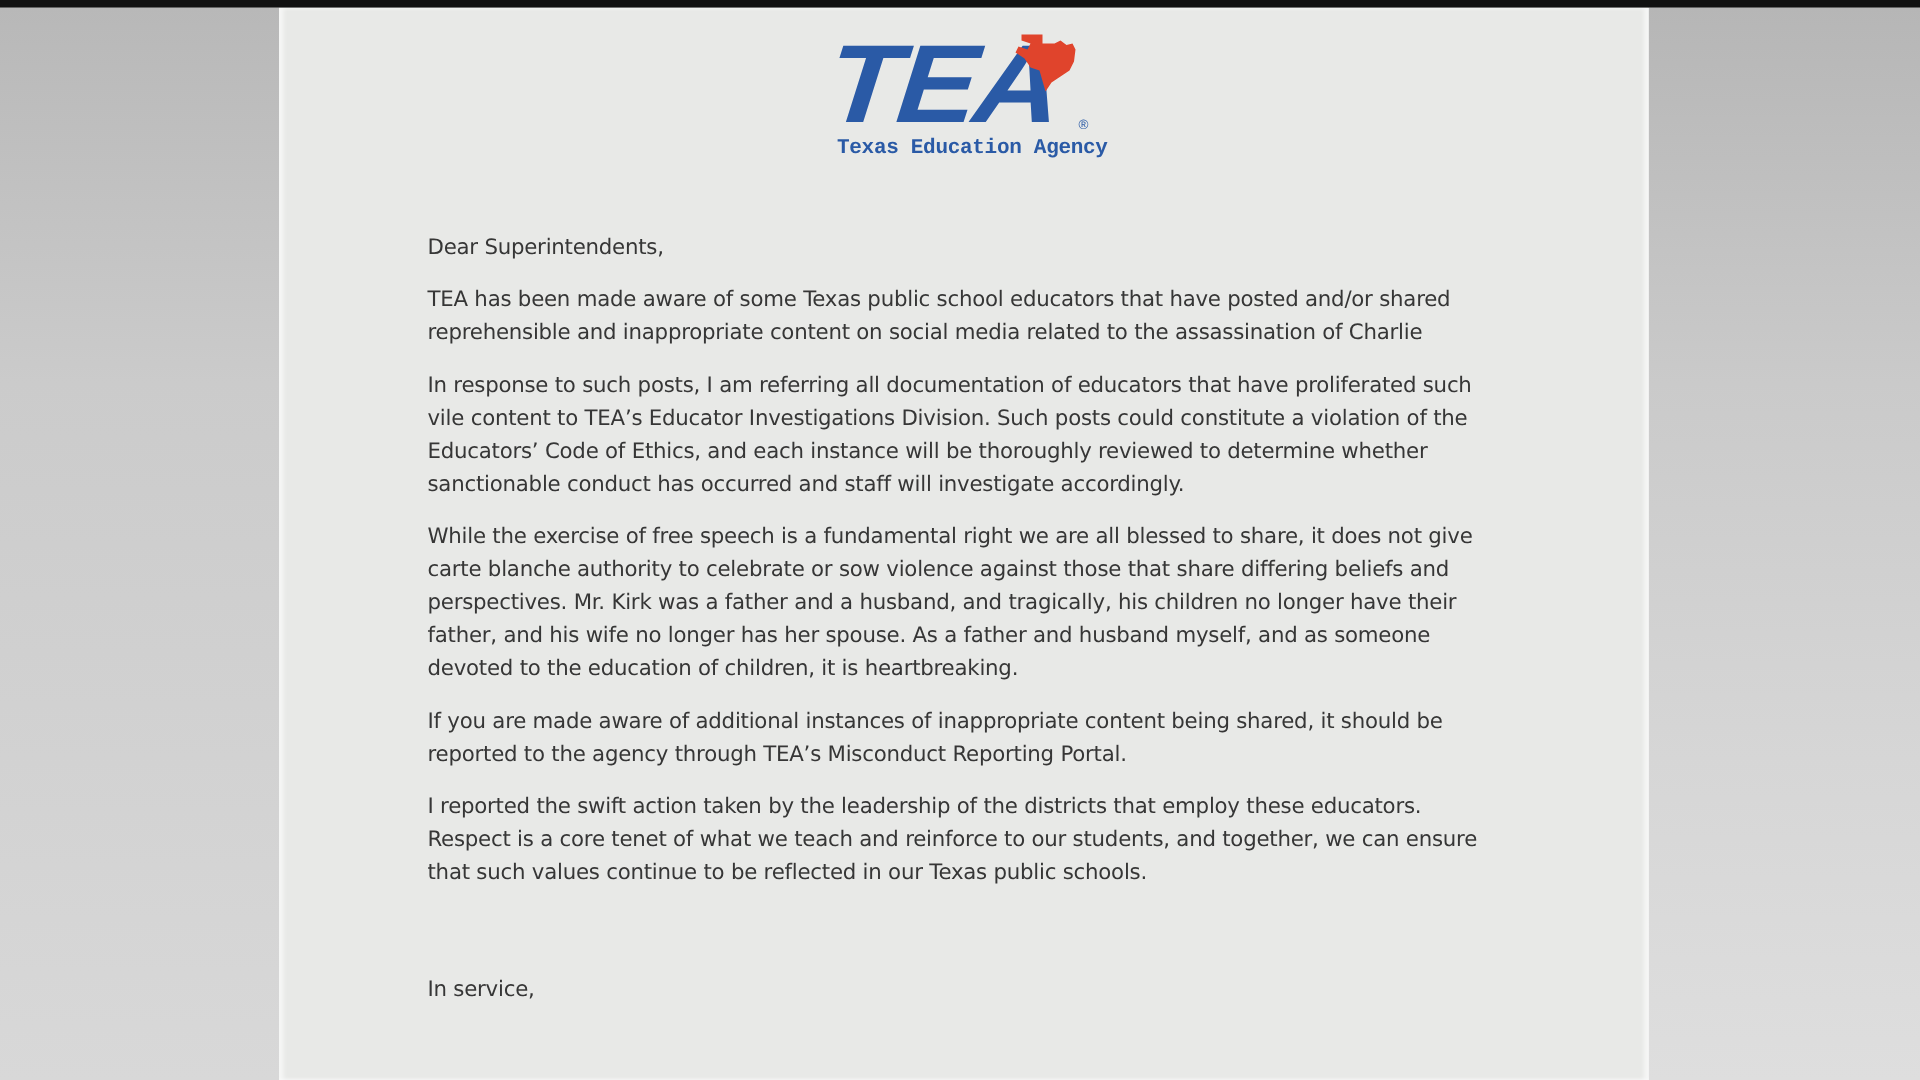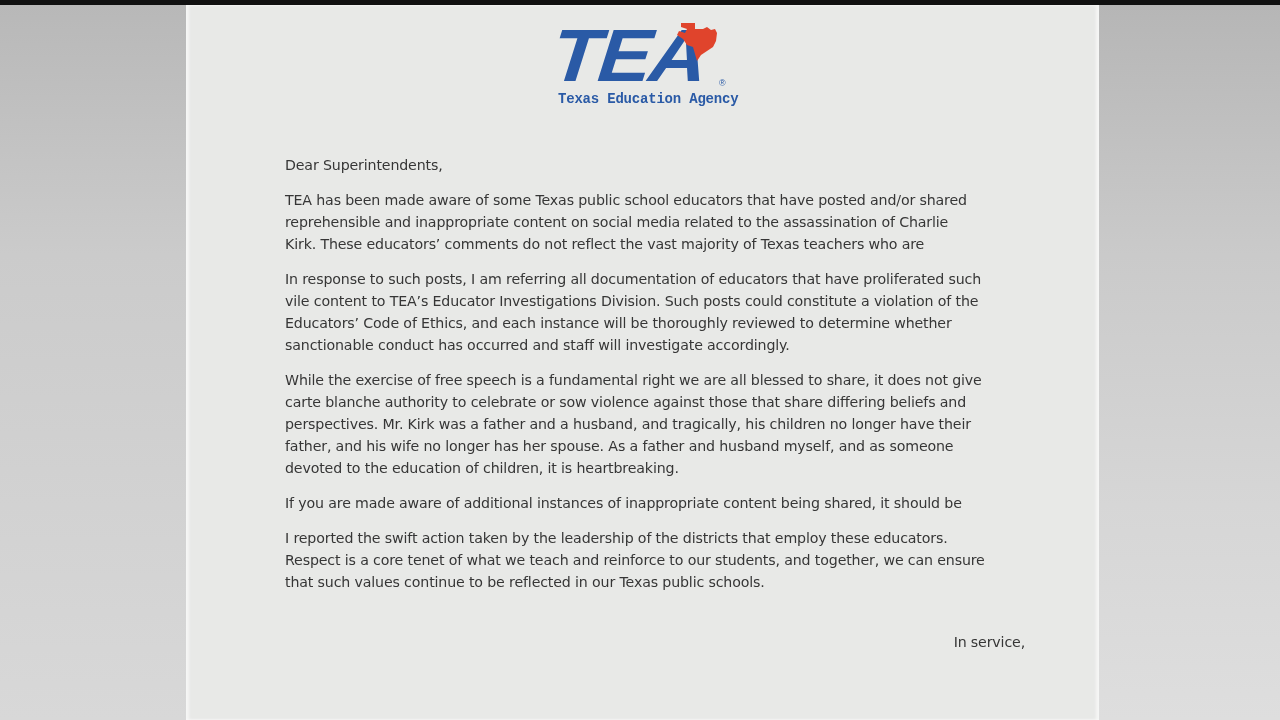--- a/index.html
+++ b/index.html
@@ -102,22 +102,21 @@
       line-height: 22px;
       letter-spacing: -0.15px;
     }
     .letter p {
       margin: 0 0 13px 0;
     }
     .letter .salutation {
       margin-bottom: 13px;
     }
     .letter .closing {
-      margin-top: 38px;
-      text-align: right;
+      margin-top: 56px;
     }
     .line { display: block; white-space: nowrap; }
   </style>
 </head>
 <body>
 
 <div class="top-bar"></div>
 <div class="side-left"></div>
 <div class="side-right"></div>
 
@@ -133,40 +132,40 @@
     </div>
     <div class="logo-subtitle">Texas Education Agency</div>
   </div>
 
   <div class="letter">
     <p class="salutation">Dear Superintendents,</p>
 
     <p>
       <span class="line">TEA has been made aware of some Texas public school educators that have posted and/or shared</span>
       <span class="line">reprehensible and inappropriate content on social media related to the assassination of Charlie</span>
-      <span class="line">Kirk. These educators’ comments do not reflect the vast majority of Texas teachers who are</span>
     </p>
 
     <p>
       <span class="line">In response to such posts, I am referring all documentation of educators that have proliferated such</span>
       <span class="line">vile content to TEA’s Educator Investigations Division. Such posts could constitute a violation of the</span>
       <span class="line">Educators’ Code of Ethics, and each instance will be thoroughly reviewed to determine whether</span>
       <span class="line">sanctionable conduct has occurred and staff will investigate accordingly.</span>
     </p>
 
     <p>
       <span class="line">While the exercise of free speech is a fundamental right we are all blessed to share, it does not give</span>
       <span class="line">carte blanche authority to celebrate or sow violence against those that share differing beliefs and</span>
       <span class="line">perspectives. Mr. Kirk was a father and a husband, and tragically, his children no longer have their</span>
       <span class="line">father, and his wife no longer has her spouse. As a father and husband myself, and as someone</span>
       <span class="line">devoted to the education of children, it is heartbreaking.</span>
     </p>
 
     <p>
       <span class="line">If you are made aware of additional instances of inappropriate content being shared, it should be</span>
+      <span class="line">reported to the agency through TEA’s Misconduct Reporting Portal.</span>
     </p>
 
     <p>
       <span class="line">I reported the swift action taken by the leadership of the districts that employ these educators.</span>
       <span class="line">Respect is a core tenet of what we teach and reinforce to our students, and together, we can ensure</span>
       <span class="line">that such values continue to be reflected in our Texas public schools.</span>
     </p>
 
     <p class="closing">In service,</p>
   </div>

